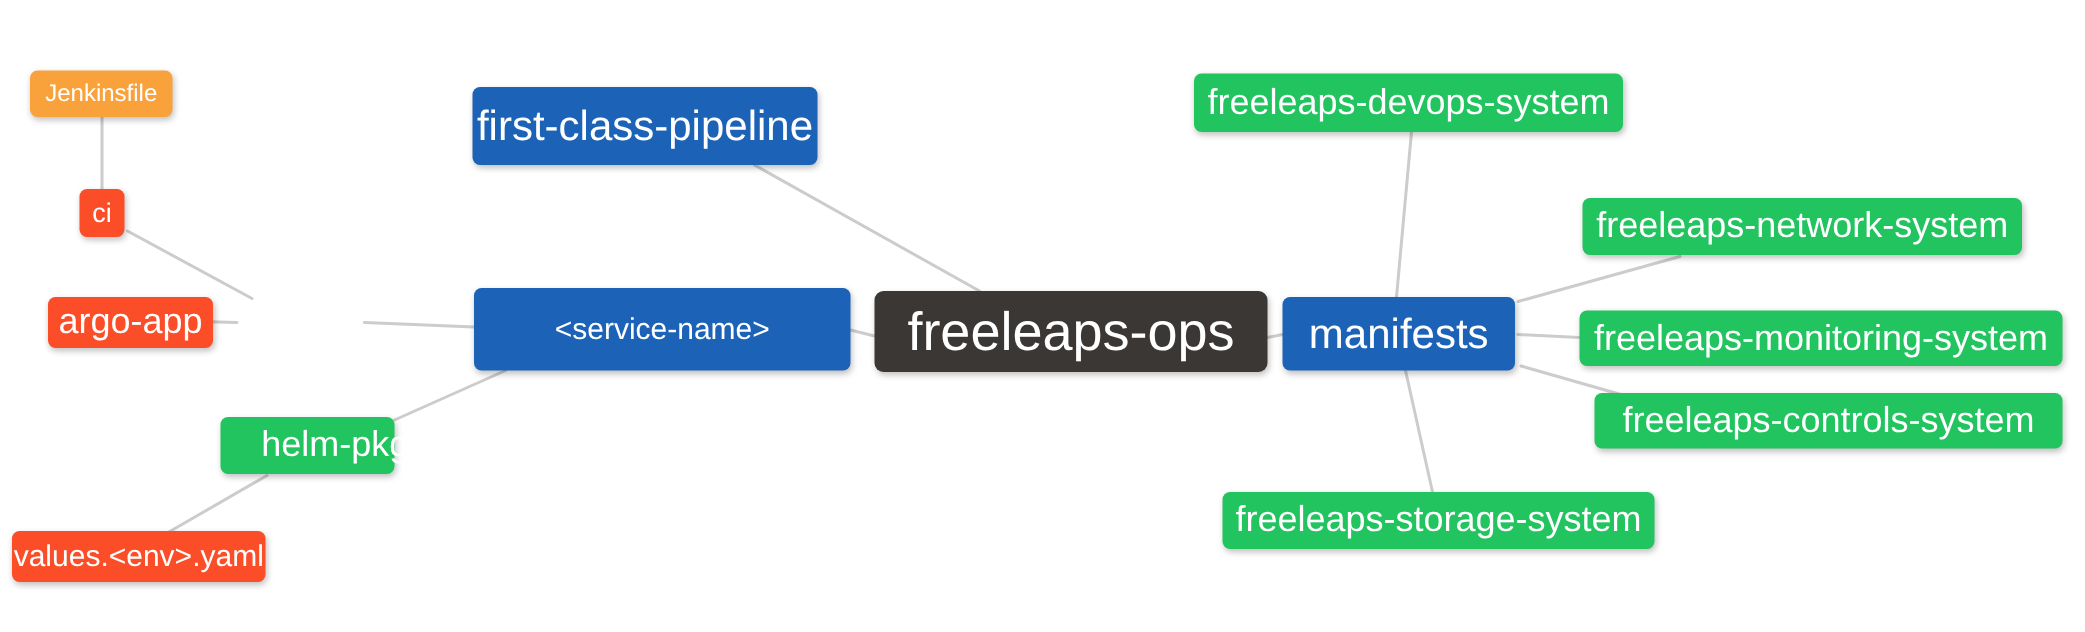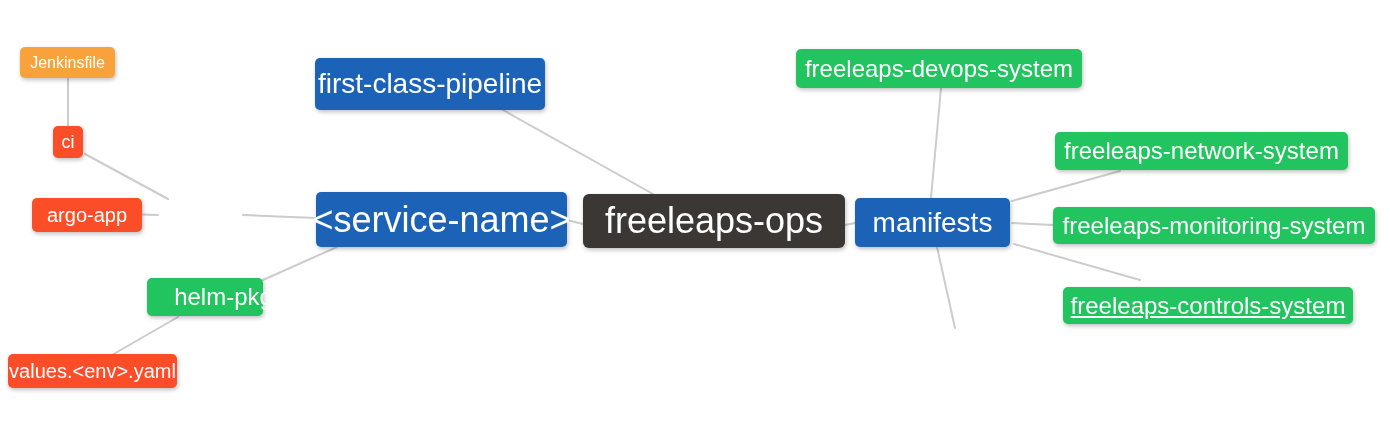--- a/index.html
+++ b/index.html
@@ -38,32 +38,32 @@
     line-height:1;
   }
   .orange{background:var(--c-orange);}
   .red{background:var(--c-red);text-align:center;}
   .green{background:var(--c-green);}
   .blue{background:var(--c-blue);}
   .dark{background:var(--c-dark);border-radius:6px;}
 
   .node-jenkinsfile          {left:20px;  top:26px;  width:95px;  height:31px; font-size:16px;}
   .node-ci                   {left:53px;  top:105px; width:30px;  height:32px; font-size:18px;}
-  .node-argo-app             {left:32px;  top:177px; width:110px;  height:34px; font-size:20px;}
+  .node-argo-app             {left:32px;  top:177px; width:110px;  height:34px; font-size:24px;}
   .node-env                  {left:158px; top:174px; width:85px;  height:43px; font-size:24px;}
   .node-helm-pkg             {left:147px; top:257px; width:116px; height:38px; font-size:24px;padding-left:37px;}
   .node-values-env-yaml      {left:8px;   top:333px; width:169px; height:34px; font-size:20px;}
   .node-first-class-pipeline {left:315px; top:37px;  width:230px; height:52px; font-size:28px;}
-  .node-service-name         {left:316px; top:171px; width:251px; height:55px; font-size:36px;}
+  .node-service-name         {left:316px; top:171px; width:251px; height:55px; font-size:20px;}
   .node-freeleaps-ops        {left:583px; top:173px; width:262px; height:54px; font-size:36px;}
   .node-manifests            {left:855px; top:177px; width:155px; height:49px; font-size:28px;}
   .node-devops-system        {left:796px; top:28px;  width:286px; height:39px; font-size:24px;}
   .node-network-system       {left:1055px;top:111px; width:293px; height:38px; font-size:24px;}
   .node-monitoring-system    {left:1053px;top:186px; width:322px; height:37px; font-size:24px;}
-  .node-controls-system      {left:1063px;top:266px; width:290px; height:37px; font-size:24px;text-decoration:underline;}
+  .node-controls-system      {left:1063px;top:241px; width:312px; height:37px; font-size:24px;}
   .node-storage-system       {left:815px; top:307px; width:288px; height:38px; font-size:24px;}
 </style>
 </head>
 <body>
 
 <div class="canvas">
 
   <svg class="edges" viewBox="0 0 1390 421" xmlns="http://www.w3.org/2000/svg">
     <line x1="68" y1="57" x2="68" y2="105"></line>
     <line x1="85" y1="133" x2="168" y2="178"></line>
@@ -87,14 +87,15 @@
   <div class="node green node-helm-pkg">helm-pkg</div>
   <div class="node red node-values-env-yaml">values.&lt;env&gt;.yaml</div>
   <div class="node blue node-first-class-pipeline">first-class-pipeline</div>
   <div class="node blue node-service-name">&lt;service-name&gt;</div>
   <div class="node dark node-freeleaps-ops">freeleaps-ops</div>
   <div class="node green node-devops-system">freeleaps-devops-system</div>
   <div class="node blue node-manifests">manifests</div>
   <div class="node green node-network-system">freeleaps-network-system</div>
   <div class="node green node-monitoring-system">freeleaps-monitoring-system</div>
   <div class="node green node-controls-system">freeleaps-controls-system</div>
+  <div class="node green node-storage-system">freeleaps-storage-system</div>
 
 </div>
 
 </body></html>

